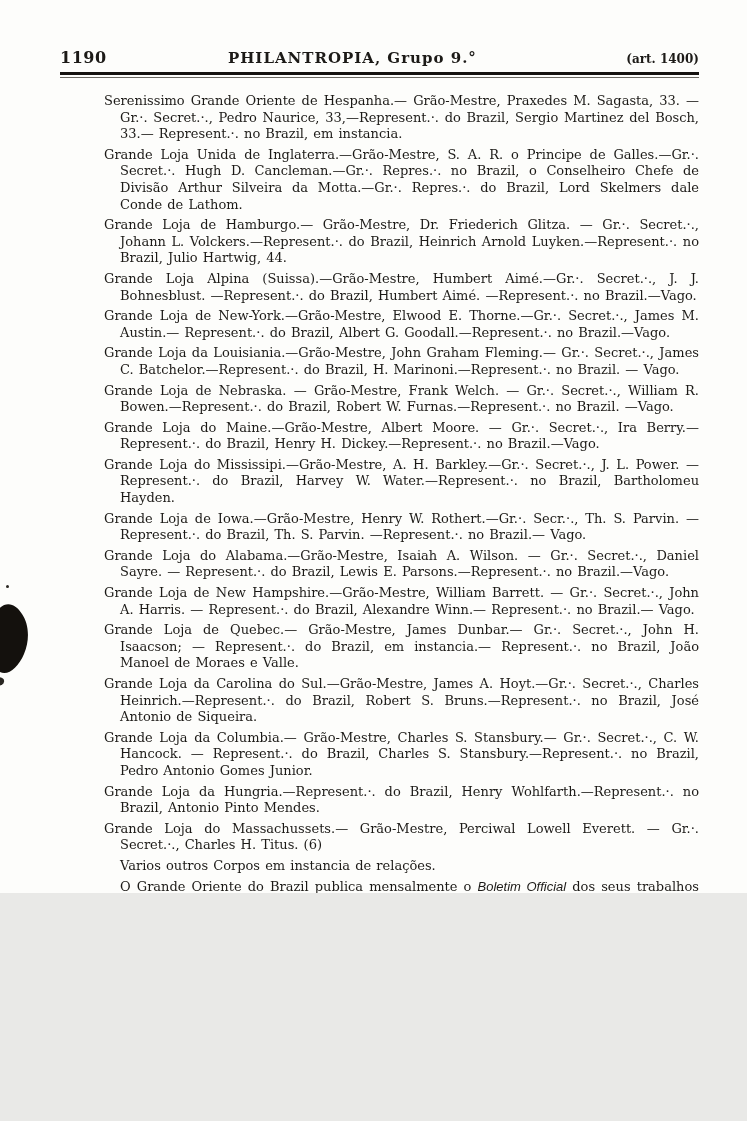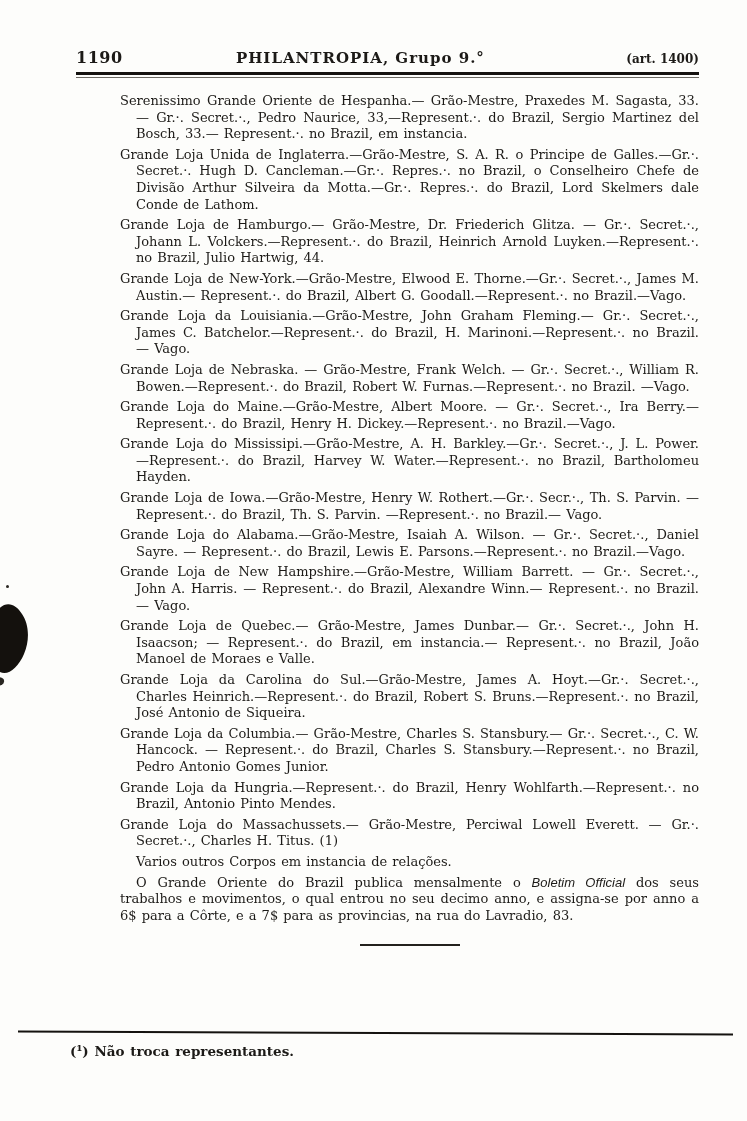--- a/index.html
+++ b/index.html
@@ -1,26 +1,26 @@
 <!DOCTYPE html>
 <html><head>
 <meta charset="utf-8">
 <style>
   * { box-sizing: border-box; }
   html, body { margin: 0; padding: 0; background: #e9e9e7; }
   .page {
     position: relative;
     width: 747px;
-    height: 1121px;
+    height: 893px;
     margin: 0 auto;
     background: #fdfdfb;
     color: #1c1a17;
     font-family: "DejaVu Serif", "Liberation Serif", serif;
     overflow: hidden;
-    padding: 48px 48px 0 76px;
+    padding: 48px 48px 0 60px;
   }
   
   .header {
     display: flex;
     justify-content: space-between;
     align-items: baseline;
     margin-bottom: 5px;
   }
   .page-number {
     font-size: 16px;
@@ -108,33 +108,34 @@
     <span class="running-title">PHILANTROPIA, Grupo 9.°</span>
     <span class="art-ref">(art. 1400)</span>
   </div>
   <div class="rule-thick"></div>
   <div class="rule-thin"></div>
 
   <div class="body-text">
     <p class="entry">Serenissimo Grande Oriente de Hespanha.— Grão-Mestre, Praxedes M. Sagasta, 33. — Gr.·. Secret.·., Pedro Naurice, 33,—Represent.·. do Brazil, Sergio Martinez del Bosch, 33.— Represent.·. no Brazil, em instancia.</p>
     <p class="entry">Grande Loja Unida de Inglaterra.—Grão-Mestre, S. A. R. o Principe de Galles.—Gr.·. Secret.·. Hugh D. Cancleman.—Gr.·. Repres.·. no Brazil, o Conselheiro Chefe de Divisão Arthur Silveira da Motta.—Gr.·. Repres.·. do Brazil, Lord Skelmers dale Conde de Lathom.</p>
     <p class="entry">Grande Loja de Hamburgo.— Grão-Mestre, Dr. Friederich Glitza. — Gr.·. Secret.·., Johann L. Volckers.—Represent.·. do Brazil, Heinrich Arnold Luyken.—Represent.·. no Brazil, Julio Hartwig, 44.</p>
+    <p class="entry">Grande Loja Alpina (Suissa).—Grão-Mestre, Humbert Aimé.—Gr.·. Secret.·., J. J. Bohnesblust. —Represent.·. do Brazil, Humbert Aimé. —Represent.·. no Brazil.—Vago.</p>
     <p class="entry">Grande Loja de New-York.—Grão-Mestre, Elwood E. Thorne.—Gr.·. Secret.·., James M. Austin.— Represent.·. do Brazil, Albert G. Goodall.—Represent.·. no Brazil.—Vago.</p>
     <p class="entry">Grande Loja da Louisiania.—Grão-Mestre, John Graham Fleming.— Gr.·. Secret.·., James C. Batchelor.—Represent.·. do Brazil, H. Marinoni.—Represent.·. no Brazil. — Vago.</p>
     <p class="entry">Grande Loja de Nebraska. — Grão-Mestre, Frank Welch. — Gr.·. Secret.·., William R. Bowen.—Represent.·. do Brazil, Robert W. Furnas.—Represent.·. no Brazil. —Vago.</p>
     <p class="entry">Grande Loja do Maine.—Grão-Mestre, Albert Moore. — Gr.·. Secret.·., Ira Berry.—Represent.·. do Brazil, Henry H. Dickey.—Represent.·. no Brazil.—Vago.</p>
     <p class="entry">Grande Loja do Mississipi.—Grão-Mestre, A. H. Barkley.—Gr.·. Secret.·., J. L. Power. —Represent.·. do Brazil, Harvey W. Water.—Represent.·. no Brazil, Bartholomeu Hayden.</p>
     <p class="entry">Grande Loja de Iowa.—Grão-Mestre, Henry W. Rothert.—Gr.·. Secr.·., Th. S. Parvin. —Represent.·. do Brazil, Th. S. Parvin. —Represent.·. no Brazil.— Vago.</p>
     <p class="entry">Grande Loja do Alabama.—Grão-Mestre, Isaiah A. Wilson. — Gr.·. Secret.·., Daniel Sayre. — Represent.·. do Brazil, Lewis E. Parsons.—Represent.·. no Brazil.—Vago.</p>
     <p class="entry">Grande Loja de New Hampshire.—Grão-Mestre, William Barrett. — Gr.·. Secret.·., John A. Harris. — Represent.·. do Brazil, Alexandre Winn.— Represent.·. no Brazil.— Vago.</p>
     <p class="entry">Grande Loja de Quebec.— Grão-Mestre, James Dunbar.— Gr.·. Secret.·., John H. Isaacson; — Represent.·. do Brazil, em instancia.— Represent.·. no Brazil, João Manoel de Moraes e Valle.</p>
     <p class="entry">Grande Loja da Carolina do Sul.—Grão-Mestre, James A. Hoyt.—Gr.·. Secret.·., Charles Heinrich.—Represent.·. do Brazil, Robert S. Bruns.—Represent.·. no Brazil, José Antonio de Siqueira.</p>
     <p class="entry">Grande Loja da Columbia.— Grão-Mestre, Charles S. Stansbury.— Gr.·. Secret.·., C. W. Hancock. — Represent.·. do Brazil, Charles S. Stansbury.—Represent.·. no Brazil, Pedro Antonio Gomes Junior.</p>
     <p class="entry">Grande Loja da Hungria.—Represent.·. do Brazil, Henry Wohlfarth.—Represent.·. no Brazil, Antonio Pinto Mendes.</p>
-    <p class="entry">Grande Loja do Massachussets.— Grão-Mestre, Perciwal Lowell Everett. — Gr.·. Secret.·., Charles H. Titus. (1)</p>
+    <p class="entry">Grande Loja do Massachussets.— Grão-Mestre, Perciwal Lowell Everett. — Gr.·. Secret.·., Charles H. Titus. (6)</p>
 
     <p class="closing">Varios outros Corpos em instancia de relações.</p>
     <p class="closing"><span>O Grande Oriente do Brazil publica mensalmente o </span><i>Boletim Official</i><span> dos seus trabalhos e movimentos, o qual entrou no seu decimo anno, e assigna-se por anno a 6$ para a Côrte, e a 7$ para as provincias, na rua do Lavradio, 83.</span></p>
 
     <div class="short-divider"></div>
   </div>
 
   <div class="footnote-area">
     <div class="footnote-rule"></div>
     <p class="footnote">(¹) Não troca representantes.</p>

